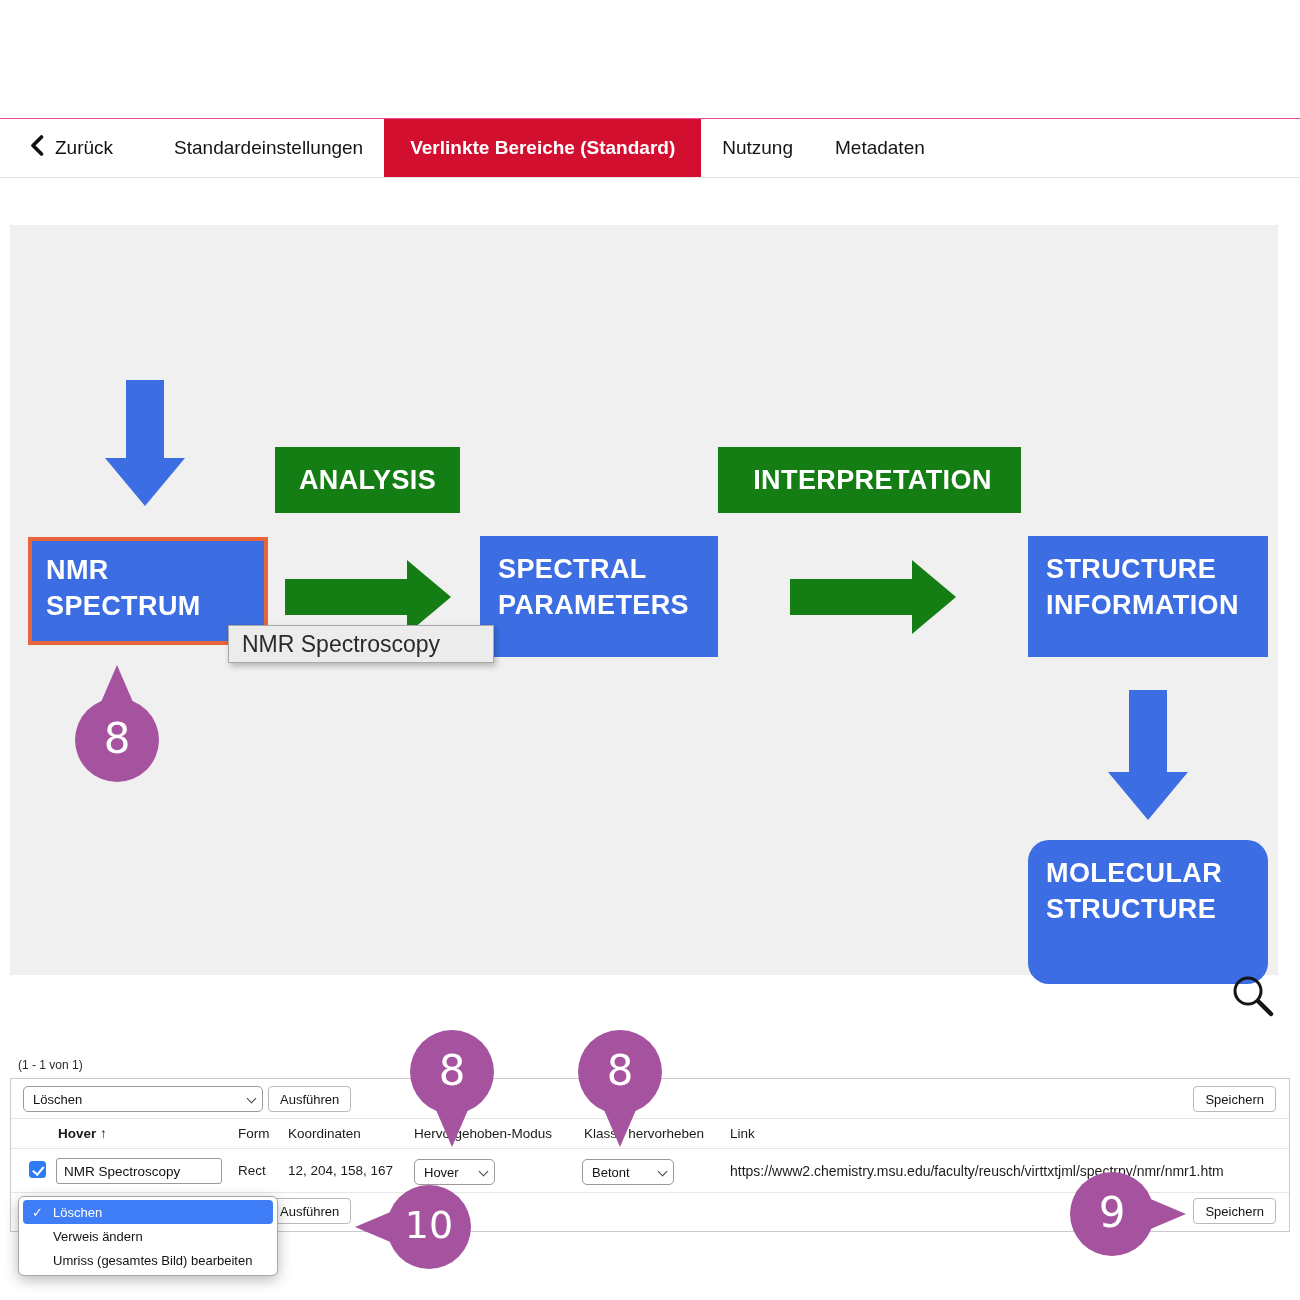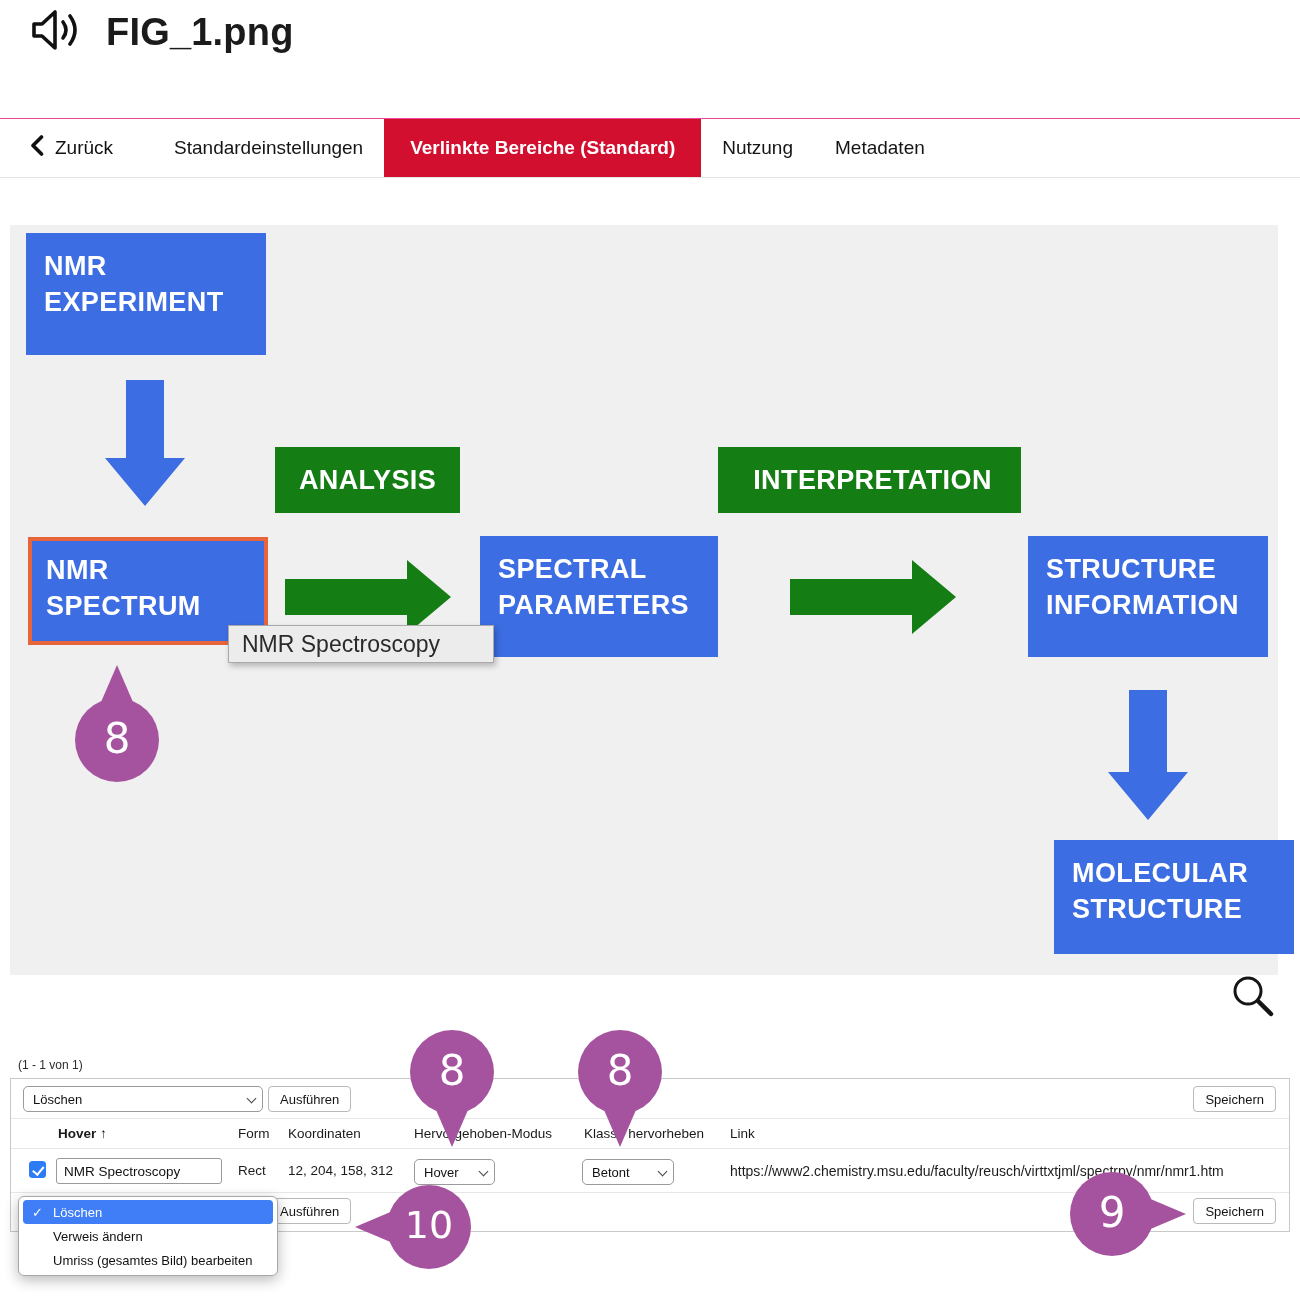--- a/index.html
+++ b/index.html
@@ -76,30 +76,20 @@
   .menu-item{height:24px;display:flex;align-items:center;font-size:13px;color:#111;
              padding-left:34px;position:relative;cursor:pointer;}
   .menu-item.selected{background:var(--menu-blue);color:#fff;margin:0 4px;border-radius:4px;padding-left:30px;}
   .menu-check{position:absolute;left:9px;font-size:13px;}
 </style>
 </head>
 <body>
 
 <div class="screen">
 
-  <div class="hdr">
-    <span>
-      <svg width="52" height="44" viewBox="0 0 52 44">
-        <path d="M4 16 h8 l13 -12 v36 l-13 -12 h-8 z" fill="none" stroke="#111" stroke-width="3.6" stroke-linejoin="round"></path>
-        <path d="M33 14 q6 8 0 16" fill="none" stroke="#111" stroke-width="3.6" stroke-linecap="round"></path>
-        <path d="M40 8 q10 14 0 28" fill="none" stroke="#111" stroke-width="3.6" stroke-linecap="round"></path>
-      </svg>
-    </span>
-    <h1>FIG_1.png</h1>
-  </div>
 
   <div class="tabbar">
     <div class="back">
       <span>
         <svg width="14" height="21" viewBox="0 0 14 21">
             <path d="M11.5 2 L3 10.5 L11.5 19" fill="none" stroke="#111" stroke-width="3.6" stroke-linecap="round" stroke-linejoin="round"></path>
           </svg>
       </span>
       <span>Zurück</span>
     </div>
@@ -112,21 +102,20 @@
     <div class="tab">
       <span>Nutzung</span>
     </div>
     <div class="tab">
       <span>Metadaten</span>
     </div>
   </div>
 
   <div class="img-area">
 
-    <div class="fbox fblue" style="left:16px;top:8px;width:240px;height:122px;">NMR EXPERIMENT</div>
 
     <div class="arrow-v" style="left:95px;top:155px;">
       <div class="shaft-v" style="height:78px;"></div>
         <div class="head-down"></div>
     </div>
 
     <div class="fbox fgreen" style="left:265px;top:222px;width:185px;height:66px;">ANALYSIS</div>
 
     <div class="fbox fgreen" style="left:708px;top:222px;width:303px;height:66px;padding-left:6px;">INTERPRETATION</div>
 
@@ -144,21 +133,21 @@
         <div class="head-right"></div>
     </div>
 
     <div class="fbox fblue" style="left:1018px;top:311px;width:240px;height:121px;">STRUCTURE INFORMATION</div>
 
     <div class="arrow-v" style="left:1098px;top:465px;">
       <div class="shaft-v" style="height:82px;"></div>
         <div class="head-down"></div>
     </div>
 
-    <div class="fbox fblue" style="left:1044px;top:615px;width:240px;height:114px;">MOLECULAR STRUCTURE</div>
+    <div class="fbox fblue" style="left:1018px;top:615px;width:240px;height:144px;border-radius:21px;">MOLECULAR STRUCTURE</div>
 
     <div class="tooltip">NMR Spectroscopy</div>
   </div>
 
   <div class="magnifier">
     <svg width="48" height="48" viewBox="0 0 48 48">
       <circle cx="20" cy="19" r="13" fill="none" stroke="#151515" stroke-width="3"></circle>
       <line x1="30" y1="29" x2="43" y2="42" stroke="#151515" stroke-width="4.5" stroke-linecap="round"></line>
     </svg>
   </div>
@@ -183,21 +172,21 @@
     </div>
     <div class="colhead" style="left:227px;">Form</div>
     <div class="colhead" style="left:277px;">Koordinaten</div>
     <div class="colhead" style="left:403px;">Hervorgehoben-Modus</div>
     <div class="colhead" style="left:573px;">Klasse hervorheben</div>
     <div class="colhead" style="left:719px;">Link</div>
 
     <div class="checkbox"></div>
     <input class="cell-input" value="NMR Spectroscopy" style="">
     <div class="cell" style="left:227px;">Rect</div>
-    <div class="cell" style="left:277px;">12, 204, 158, 312</div>
+    <div class="cell" style="left:277px;">12, 204, 158, 167</div>
     <div class="sel" style="left:403px;top:80px;width:81px;">
       <span>Hover</span>
       <span class="chev-sm"></span>
     </div>
     <div class="sel" style="left:571px;top:80px;width:92px;">
       <span>Betont</span>
       <span class="chev-sm"></span>
     </div>
     <div class="cell link-cell" style="left:719px;">https://www2.chemistry.msu.edu/faculty/reusch/virttxtjml/spectrpy/nmr/nmr1.htm</div>
 

